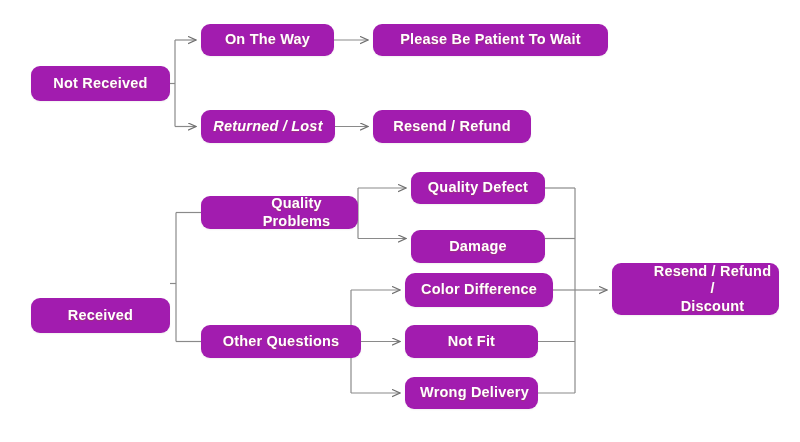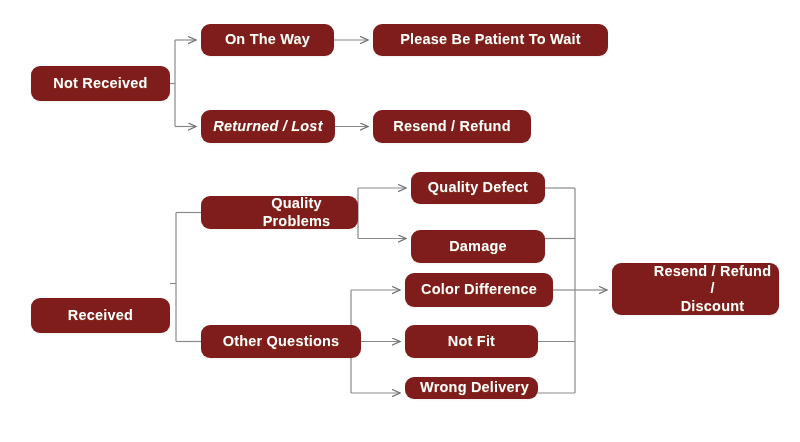--- a/index.html
+++ b/index.html
@@ -22,21 +22,21 @@
     position: absolute;
     left: 0;
     top: 0;
     width: 800px;
     height: 442px;
     pointer-events: none;
   }
   .node {
     position: absolute;
     box-sizing: border-box;
-    background: #7f1d1d;
+    background: #a21caf;
     border-radius: 9px;
     color: #ffffff;
     display: flex;
     align-items: center;
     justify-content: center;
     text-align: center;
     font-family: "Liberation Sans", sans-serif;
     font-size: 14.5px;
     font-weight: 600;
     letter-spacing: 0.2px;
@@ -50,23 +50,23 @@
   #node-on-the-way        { left: 201px; top: 24px;  width: 133px; height: 32px; }
   #node-returned-lost     { left: 201px; top: 110px; width: 134px; height: 33px; font-style: italic; }
   #node-please-be-patient { left: 373px; top: 24px;  width: 235px; height: 32px; }
   #node-resend-refund     { left: 373px; top: 110px; width: 158px; height: 33px; }
   
   #node-received          { left: 31px;  top: 266px; width: 139px; height: 35px; margin-top: 32px; }
   #node-quality-problems  { left: 201px; top: 196px; width: 157px; height: 33px; padding-left: 40px; }
   #node-other-questions   { left: 201px; top: 325px; width: 160px; height: 33px; }
   #node-quality-defect    { left: 411px; top: 172px; width: 134px; height: 32px; }
   #node-damage            { left: 411px; top: 222px; width: 134px; height: 33px; margin-top: 8px; }
-  #node-color-difference  { left: 405px; top: 273px; width: 148px; height: 34px; }
+  #node-color-difference  { left: 405px; top: 273px; width: 148px; height: 34px; border-radius: 10px; }
   #node-not-fit           { left: 405px; top: 325px; width: 133px; height: 33px; text-align: right; }
-  #node-wrong-delivery    { left: 405px; top: 377px; width: 133px; height: 22px; padding-left: 12px; }
+  #node-wrong-delivery    { left: 405px; top: 377px; width: 133px; height: 32px; padding-left: 12px; }
   #node-resend-refund-discount {
     left: 612px; top: 263px; width: 167px; height: 52px; padding-left: 40px;
   }
 </style>
 </head>
 <body>
 
 <div id="flow-root">
 
   <svg id="edge-layer" width="800" height="442" viewBox="0 0 800 442" xmlns="http://www.w3.org/2000/svg">

